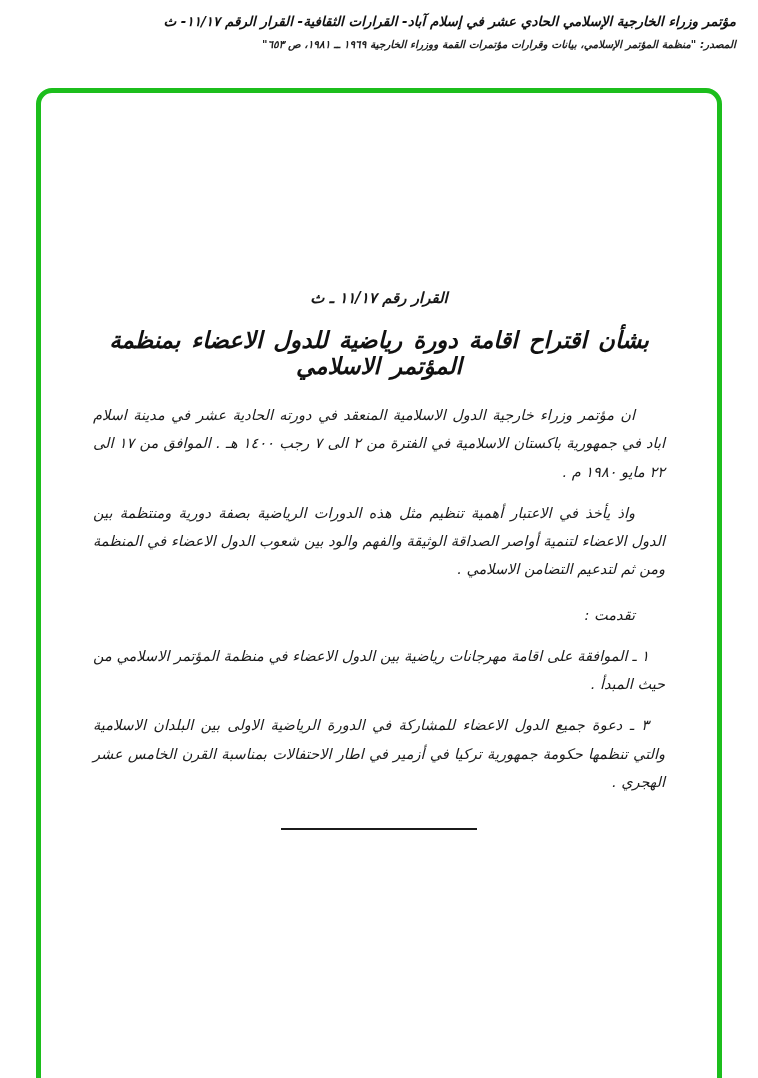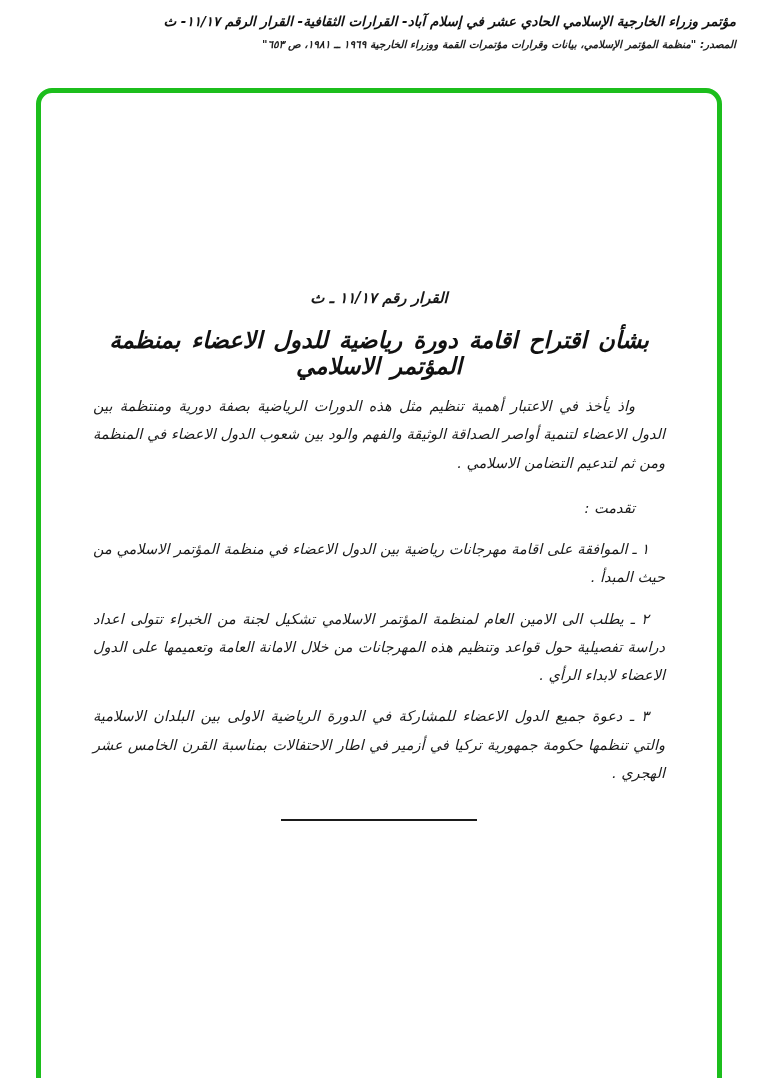--- a/index.html
+++ b/index.html
@@ -83,23 +83,23 @@
 <header class="doc-header">
   <div class="header-line1">مؤتمر وزراء الخارجية الإسلامي الحادي عشر في إسلام آباد- القرارات الثقافية- القرار الرقم ١١/١٧- ث</div>
   <div class="header-line2">المصدر: "منظمة المؤتمر الإسلامي، بيانات وقرارات مؤتمرات القمة ووزراء الخارجية ١٩٦٩ ــ ١٩٨١، ص ٦٥٣"</div>
 </header>
 
 <div class="green-frame">
   <div class="doc-body">
     <h2 class="res-number">القرار رقم ١١/١٧ ـ ث</h2>
     <h1 class="res-title">بشأن اقتراح اقامة دورة رياضية للدول الاعضاء بمنظمة المؤتمر الاسلامي</h1>
 
+    <p class="first-para">ان مؤتمر وزراء خارجية الدول الاسلامية المنعقد في دورته الحادية عشر في مدينة اسلام اباد في جمهورية باكستان الاسلامية في الفترة من ٢ الى ٧ رجب ١٤٠٠ هـ . الموافق من ١٧ الى ٢٢ مايو ١٩٨٠ م .</p>
     <p>واذ يأخذ في الاعتبار أهمية تنظيم مثل هذه الدورات الرياضية بصفة دورية ومنتظمة بين الدول الاعضاء لتنمية أواصر الصداقة الوثيقة والفهم والود بين شعوب الدول الاعضاء في المنظمة ومن ثم لتدعيم التضامن الاسلامي .</p>
 
     <p class="decide">تقدمت :</p>
 
     <p class="decision-item">١ ـ الموافقة على اقامة مهرجانات رياضية بين الدول الاعضاء في منظمة المؤتمر الاسلامي من حيث المبدأ .</p>
-    <p class="decision-item">٢ ـ يطلب الى الامين العام لمنظمة المؤتمر الاسلامي تشكيل لجنة من الخبراء تتولى اعداد دراسة تفصيلية حول قواعد وتنظيم هذه المهرجانات من خلال الامانة العامة وتعميمها على الدول الاعضاء لابداء الرأي .</p>
     <p class="decision-item">٣ ـ دعوة جميع الدول الاعضاء للمشاركة في الدورة الرياضية الاولى بين البلدان الاسلامية والتي تنظمها حكومة جمهورية تركيا في أزمير في اطار الاحتفالات بمناسبة القرن الخامس عشر الهجري .</p>
 
     <div class="end-rule"></div>
   </div>
 </div>
 
 </body></html>

